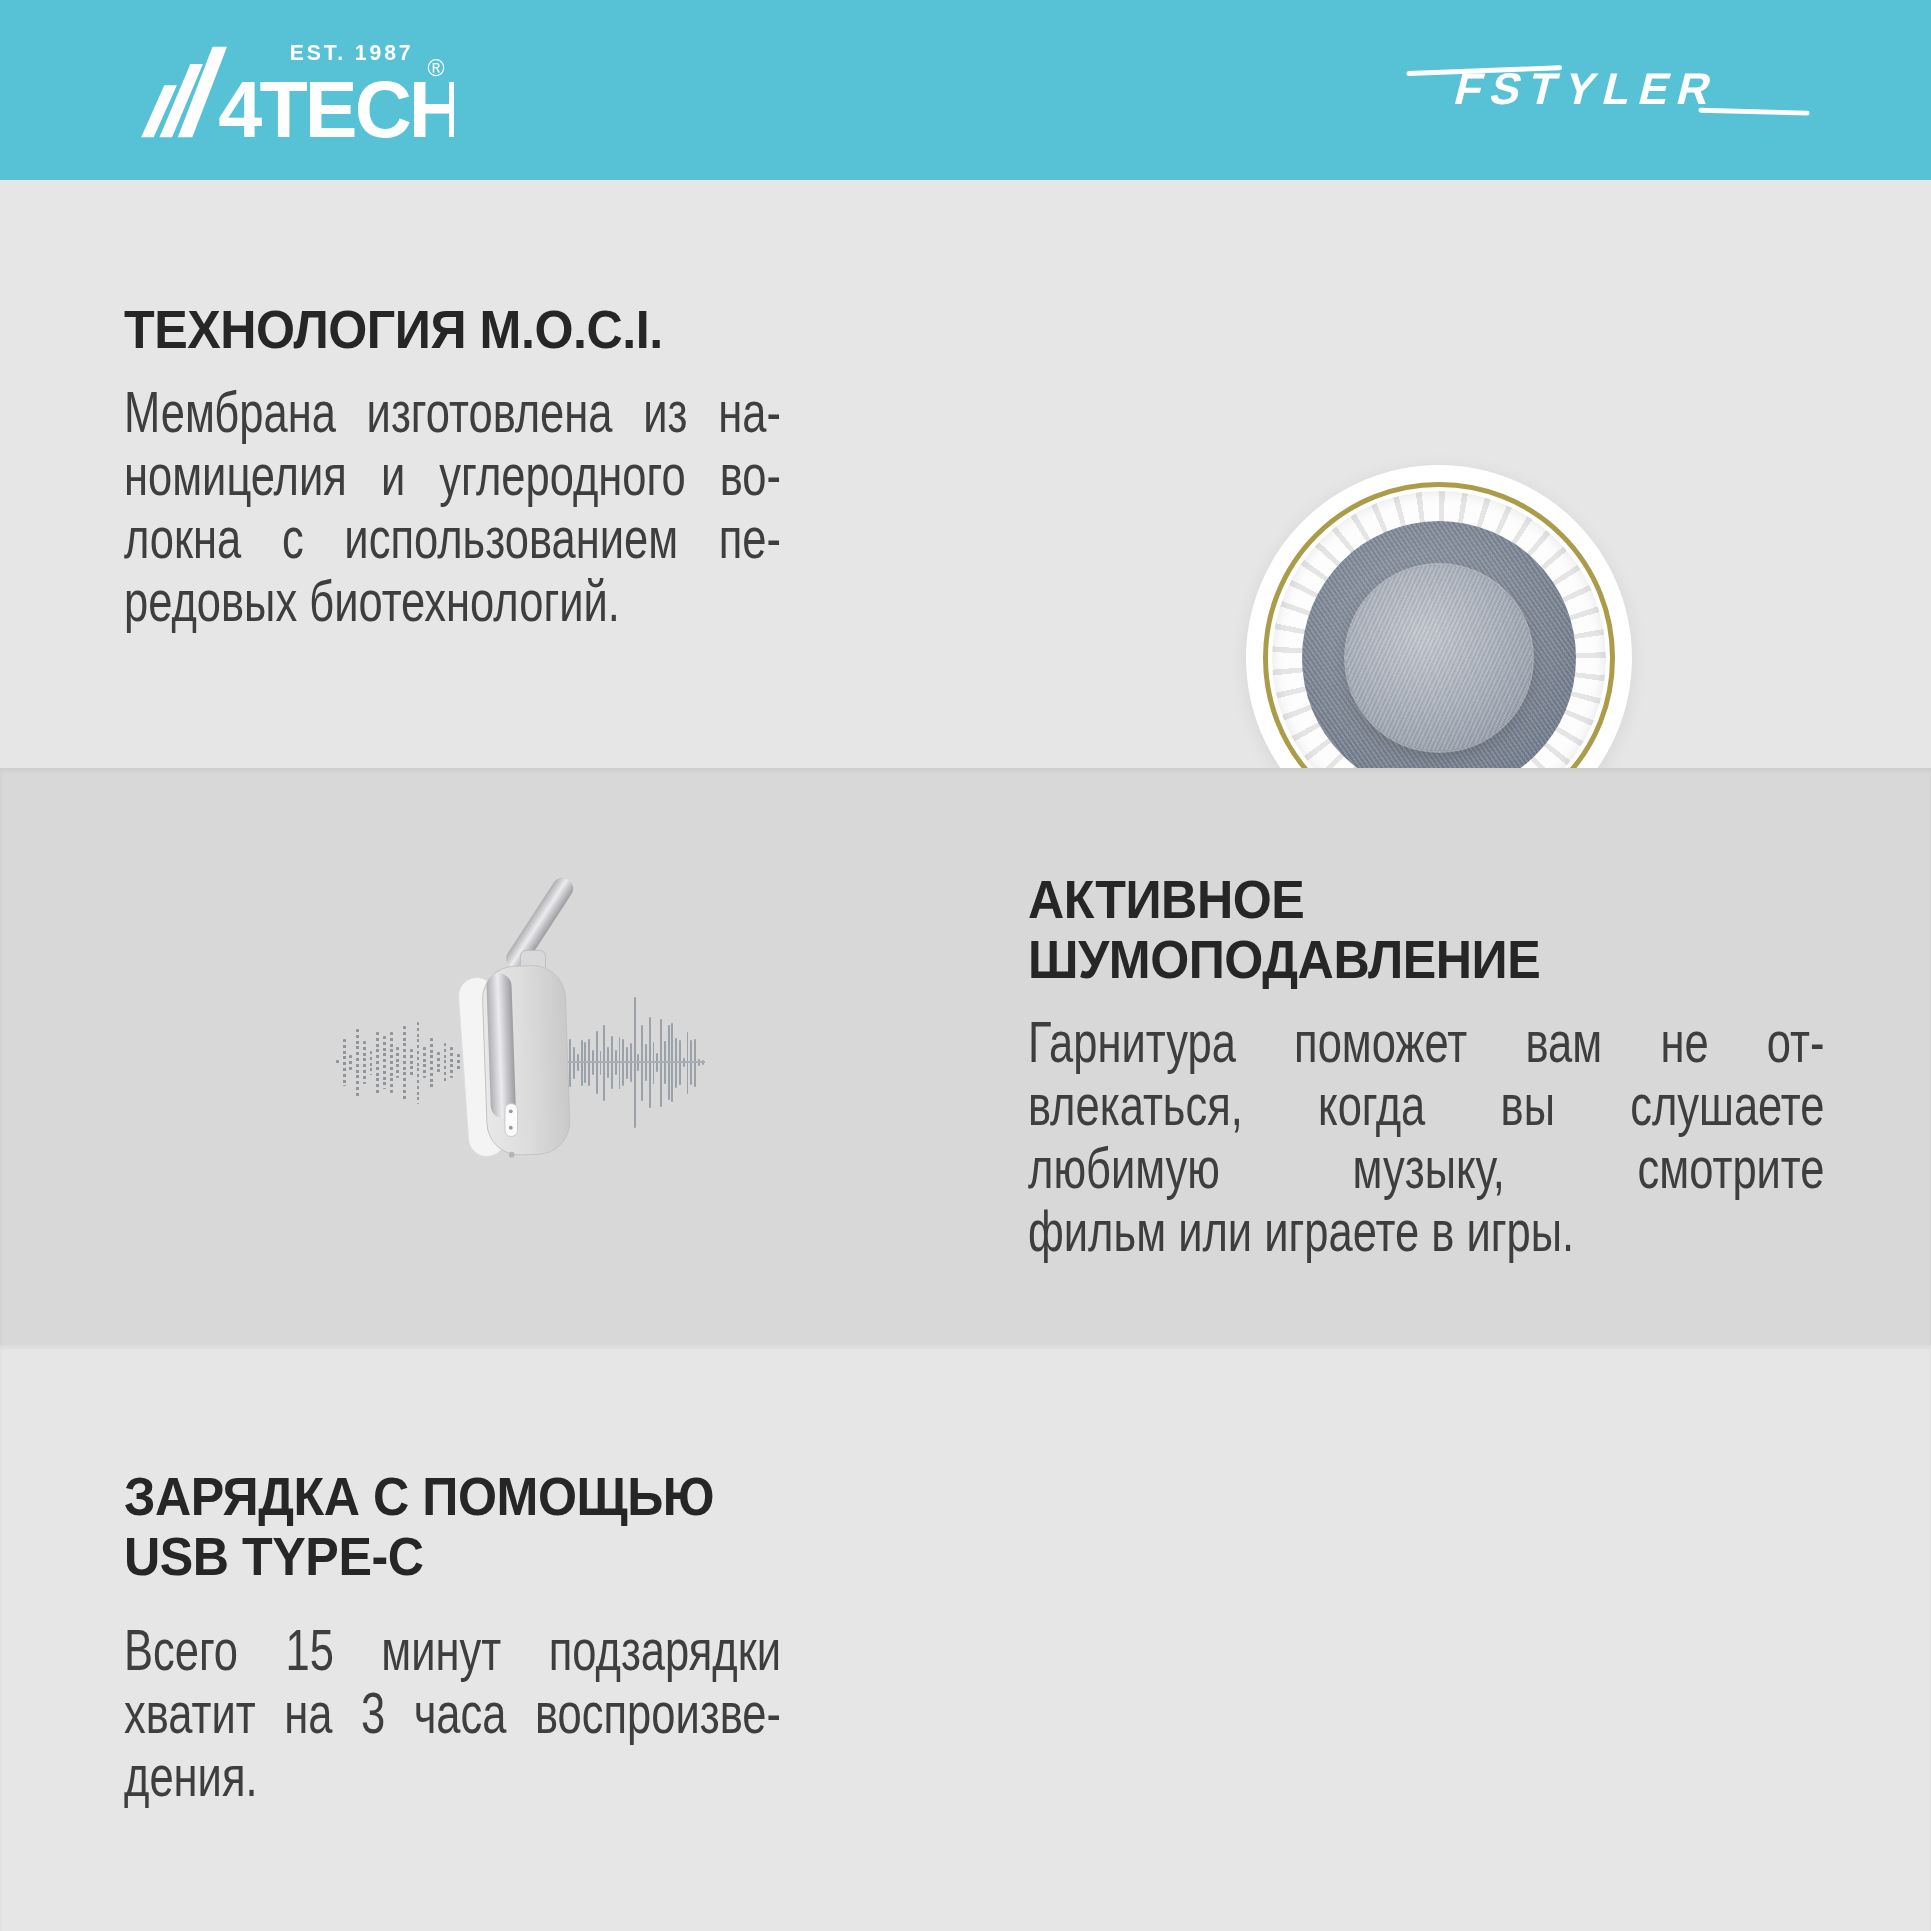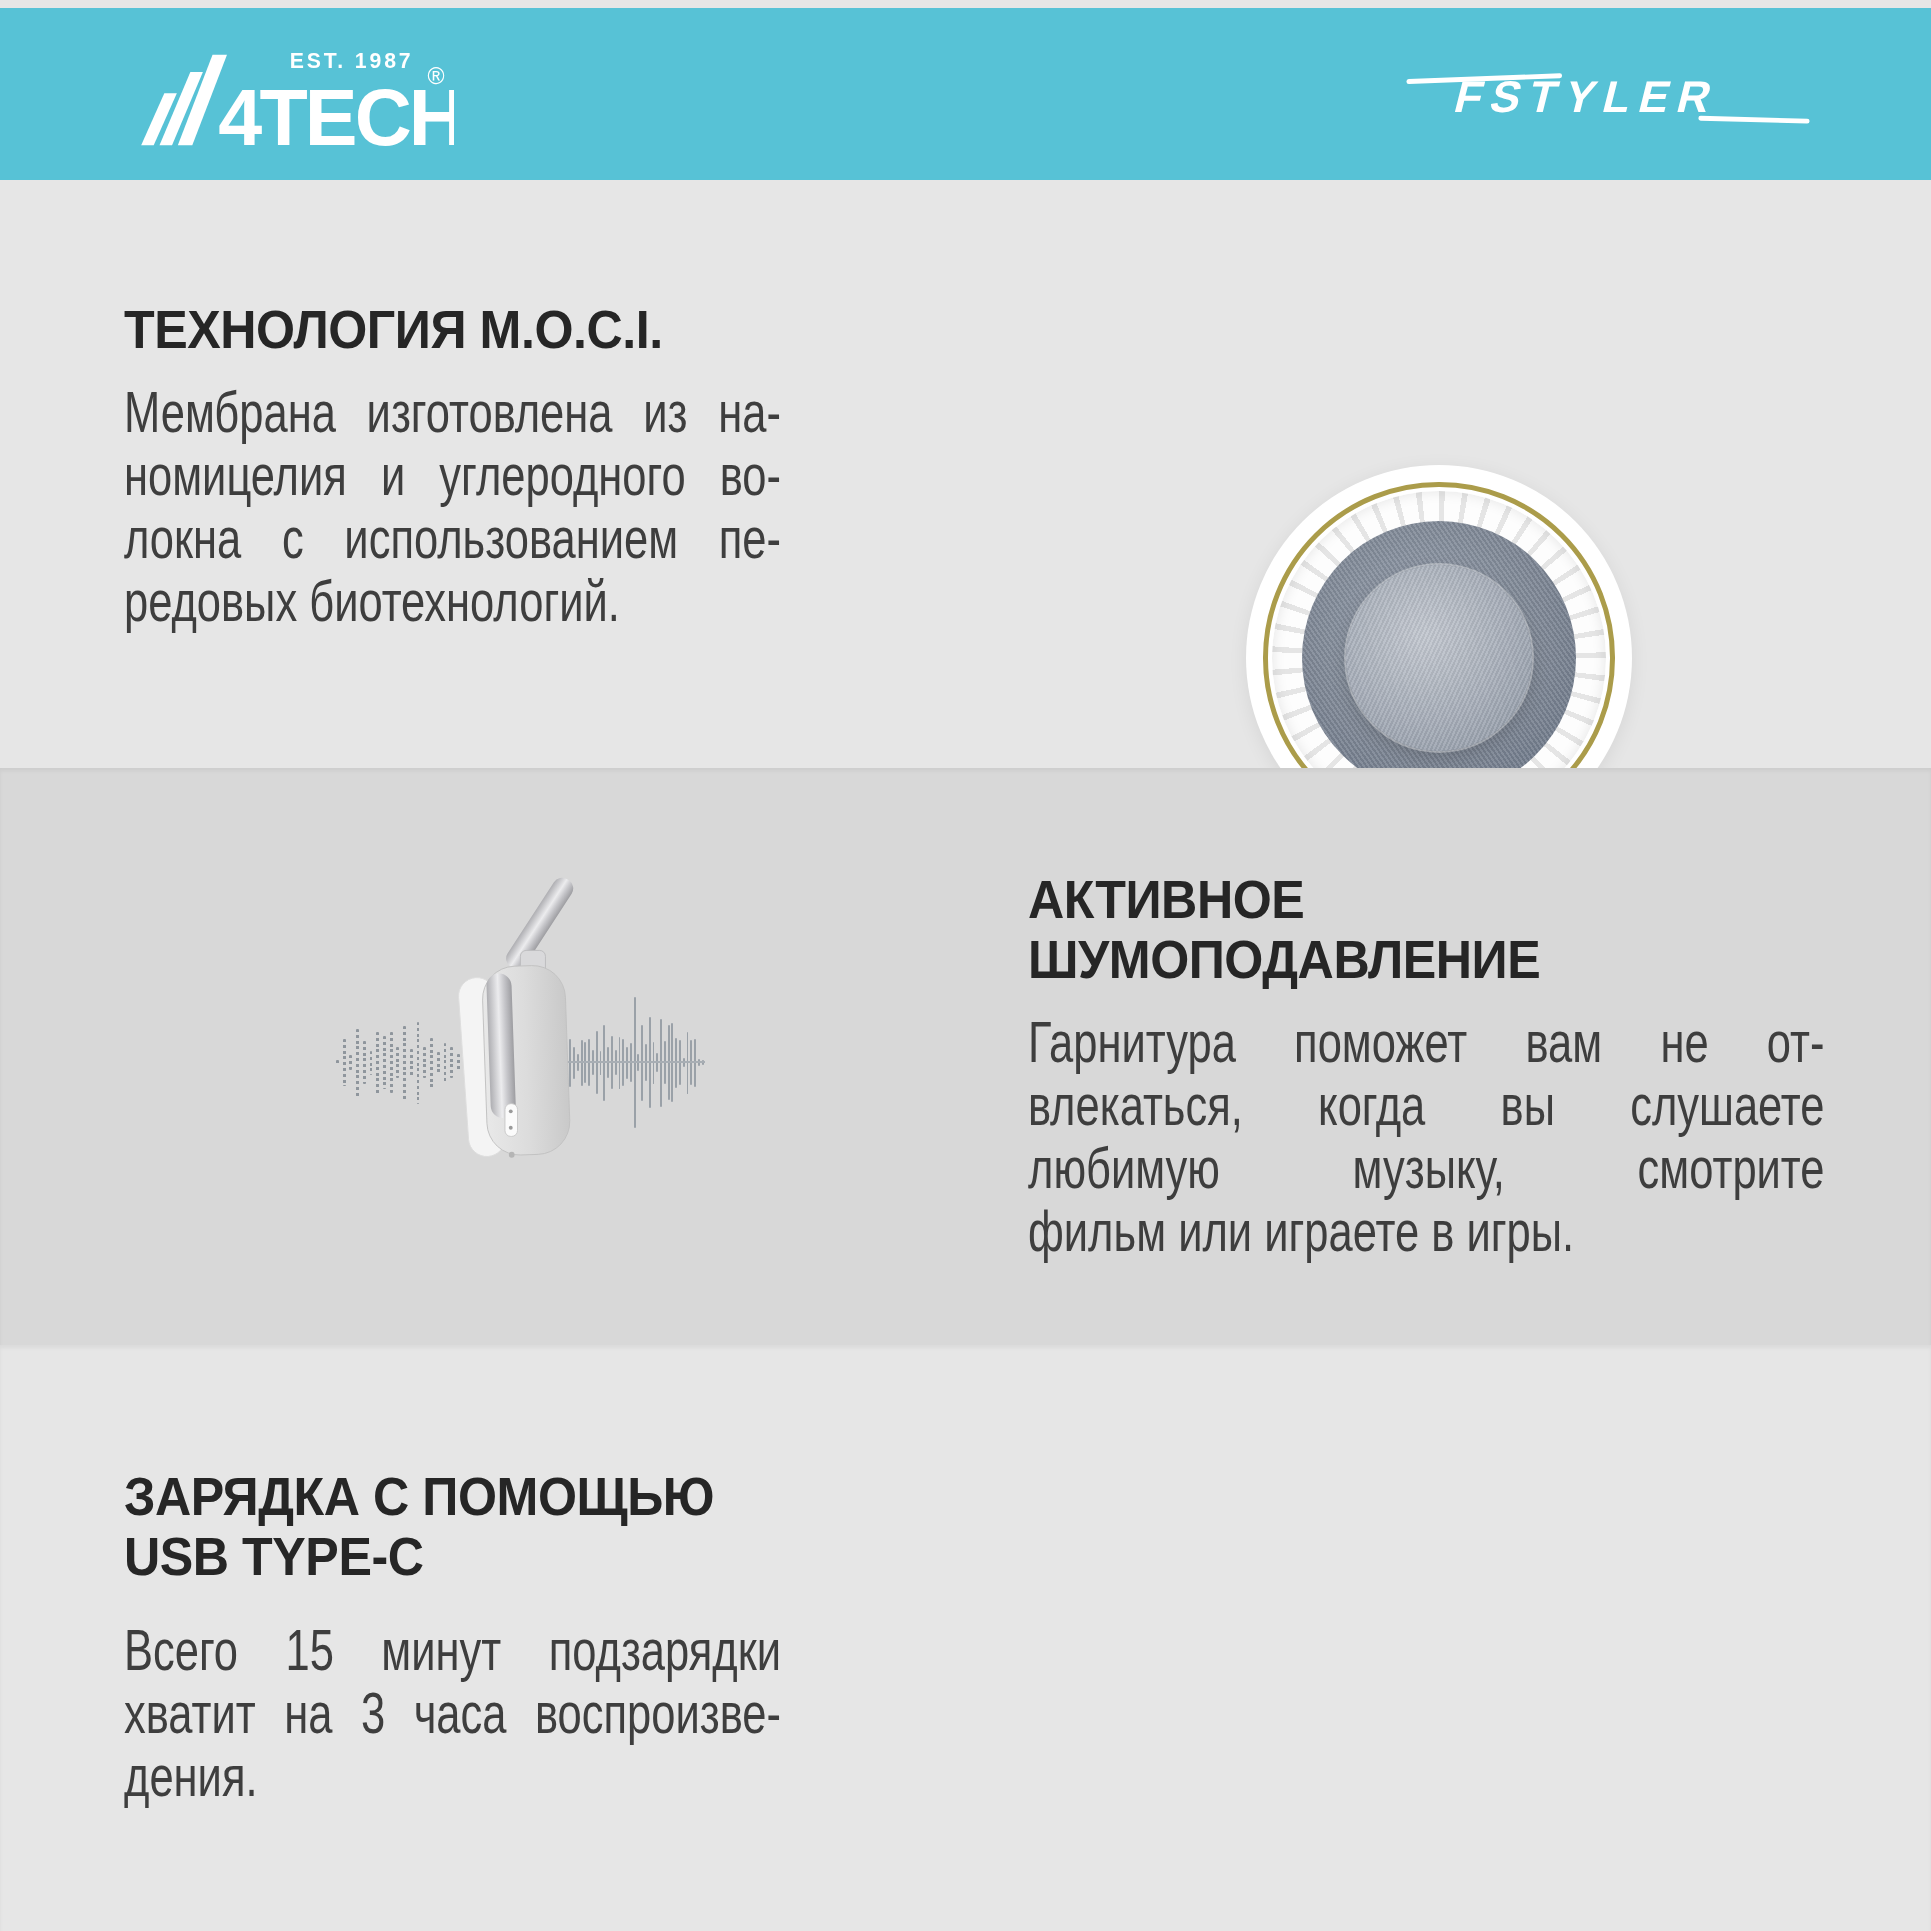--- a/index.html
+++ b/index.html
@@ -1,20 +1,20 @@
 <!DOCTYPE html>
 <html><head>
 <meta charset="utf-8">
 <style>
   html,body{margin:0;padding:0;background:#cfcfcf;}
   .page{position:relative;width:1931px;height:1931px;overflow:hidden;
         font-family:"Liberation Sans","DejaVu Sans",sans-serif;background:#e6e6e6;}
 
   
-  .header{position:absolute;left:0;top:8px;width:1931px;height:180px;background:#57c2d6;}
+  .header{position:absolute;left:0;top:0;width:1931px;height:180px;background:#57c2d6;}
   .logo-a4{position:absolute;left:135px;top:37px;}
   .logo-fs{position:absolute;left:1405px;top:60px;}
 
   
   .sec{position:absolute;left:0;width:1931px;}
   .sec1{top:180px;height:588px;background:#e6e6e6;}
   .sec2{top:768px;height:577px;background:#d8d8d8;box-shadow:inset 0 2.9px 3.9px rgba(0,0,0,0.05);}
   .sec3{top:1345px;height:586px;background:#e6e6e6;box-shadow:inset 0 2.9px 3.9px rgba(0,0,0,0.05);}
 
   

